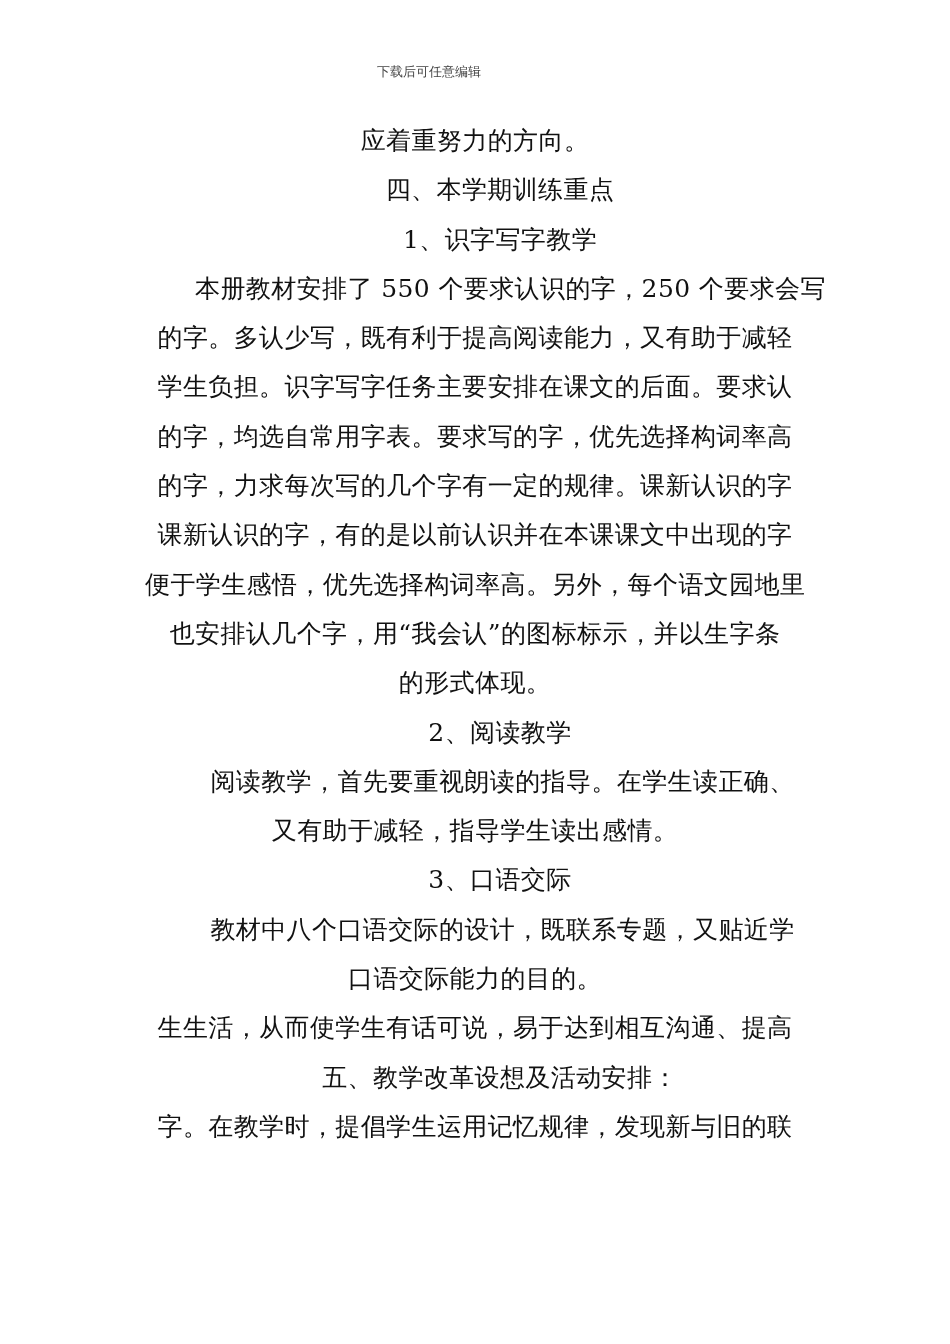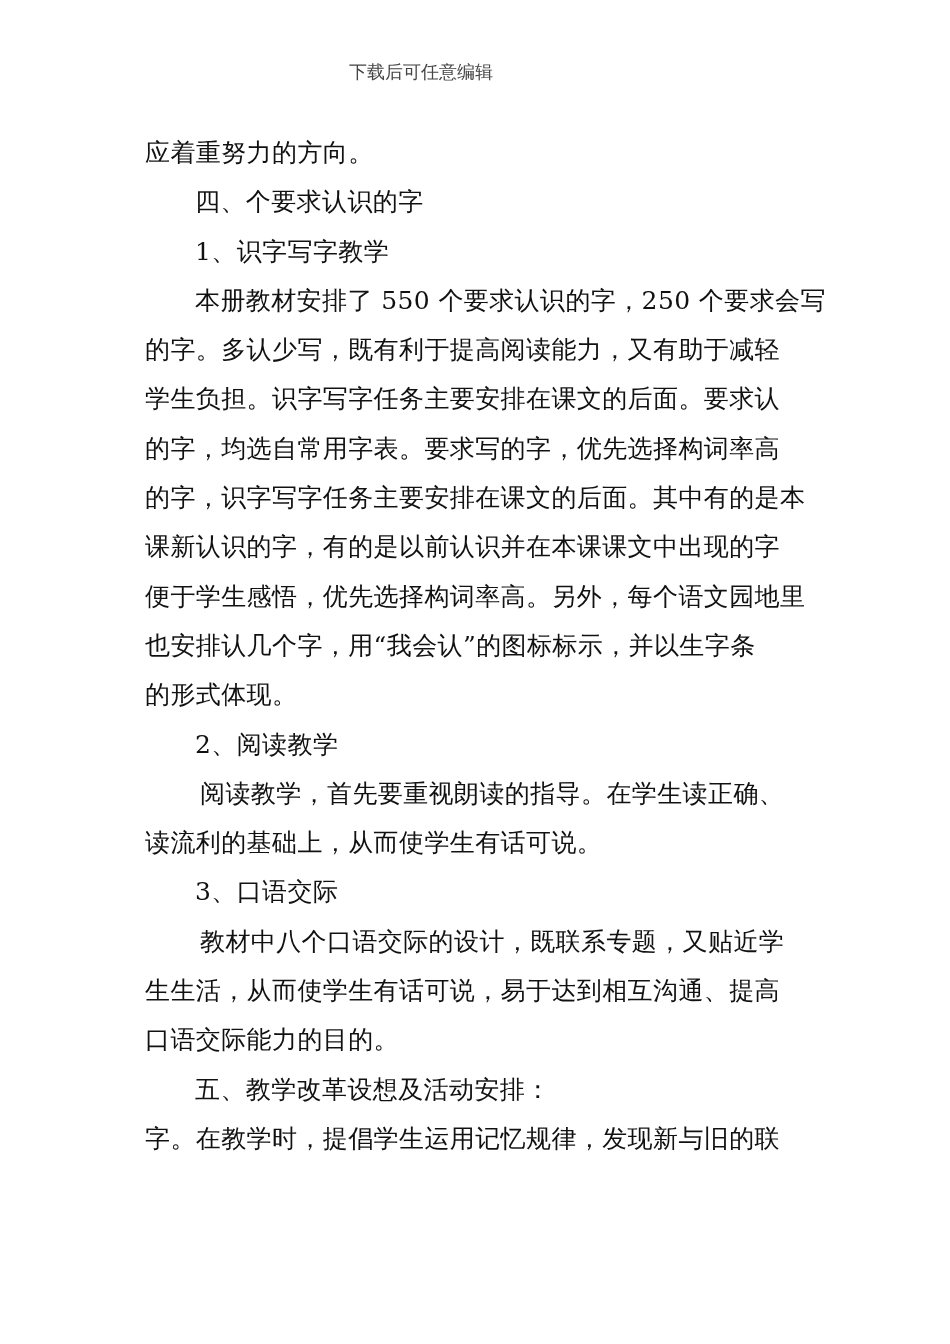--- a/index.html
+++ b/index.html
@@ -11,32 +11,33 @@
       width: 950px;
       height: 1344px;
       position: relative;
       overflow: hidden;
       font-family: "DejaVu Serif", "Liberation Serif", serif;
       color: #111111;
     }
     .header {
       position: absolute;
       top: 64px;
-      left: 0;
+      left: 8px;
       width: 842px;
       text-align: center;
-      font-size: 18px;
+      font-size: 13px;
       color: #444444;
       line-height: 16px;
     }
     .page {
       position: absolute;
-      top: 128px;
+      top: 116px;
       left: 145px;
       width: 660px;
+      text-align: center;
     }
     .line {
       display: block;
       height: 49.3px;
       line-height: 49.3px;
       font-size: 25px;
       white-space: nowrap;
       letter-spacing: 0.4px;
     }
     .indent {
@@ -47,33 +48,33 @@
       font-family: Liberation Serif, serif;
     }
   </style>
 </head>
 <body>
 
 <div class="header">下载后可任意编辑</div>
 
 <div class="page">
   <span class="line">应着重努力的方向。</span>
-  <span class="line indent">四、个要求认识的字</span>
+  <span class="line indent">四、本学期训练重点</span>
   <span class="line indent">1、识字写字教学</span>
   <span class="line indent">本册教材安排了 550 个要求认识的字，250 个要求会写</span>
   <span class="line">的字。多认少写，既有利于提高阅读能力，又有助于减轻</span>
   <span class="line">学生负担。识字写字任务主要安排在课文的后面。要求认</span>
   <span class="line">的字，均选自常用字表。要求写的字，优先选择构词率高</span>
-  <span class="line">的字，识字写字任务主要安排在课文的后面。其中有的是本</span>
+  <span class="line">的字，力求每次写的几个字有一定的规律。课新认识的字</span>
   <span class="line">课新认识的字，有的是以前认识并在本课课文中出现的字</span>
   <span class="line">便于学生感悟，优先选择构词率高。另外，每个语文园地里</span>
   <span class="line">也安排认几个字，用“我会认”的图标标示，并以生字条</span>
   <span class="line">的形式体现。</span>
   <span class="line indent">2、阅读教学</span>
   <span class="line indent-p">阅读教学，首先要重视朗读的指导。在学生读正确、</span>
-  <span class="line">读流利的基础上，从而使学生有话可说。</span>
+  <span class="line">又有助于减轻，指导学生读出感情。</span>
   <span class="line indent">3、口语交际</span>
   <span class="line indent-p">教材中八个口语交际的设计，既联系专题，又贴近学</span>
+  <span class="line">口语交际能力的目的。</span>
   <span class="line">生生活，从而使学生有话可说，易于达到相互沟通、提高</span>
-  <span class="line">口语交际能力的目的。</span>
   <span class="line indent">五、教学改革设想及活动安排：</span>
   <span class="line">字。在教学时，提倡学生运用记忆规律，发现新与旧的联</span>
 </div>
 
 </body></html>

